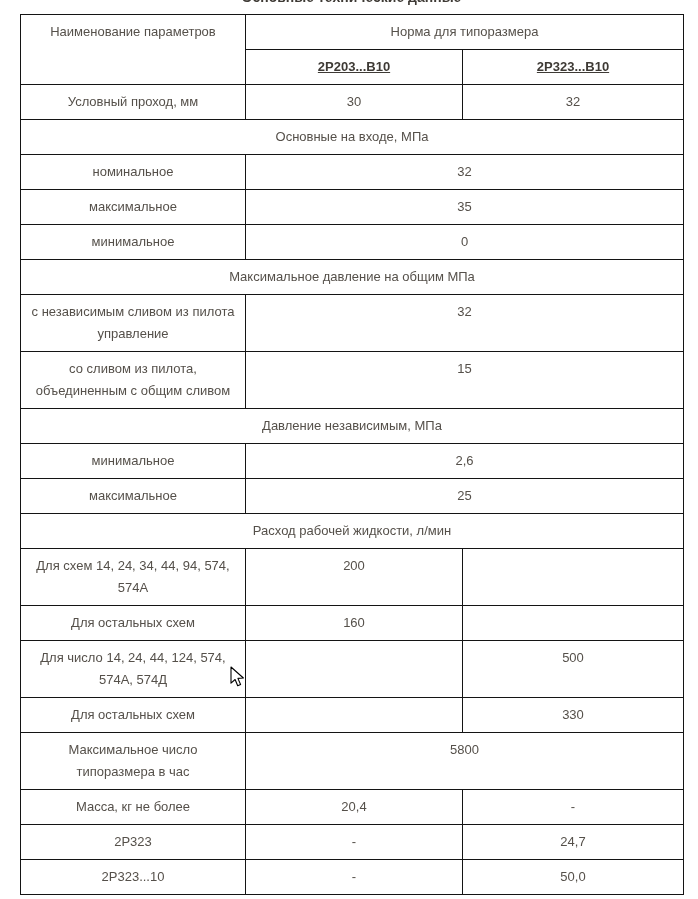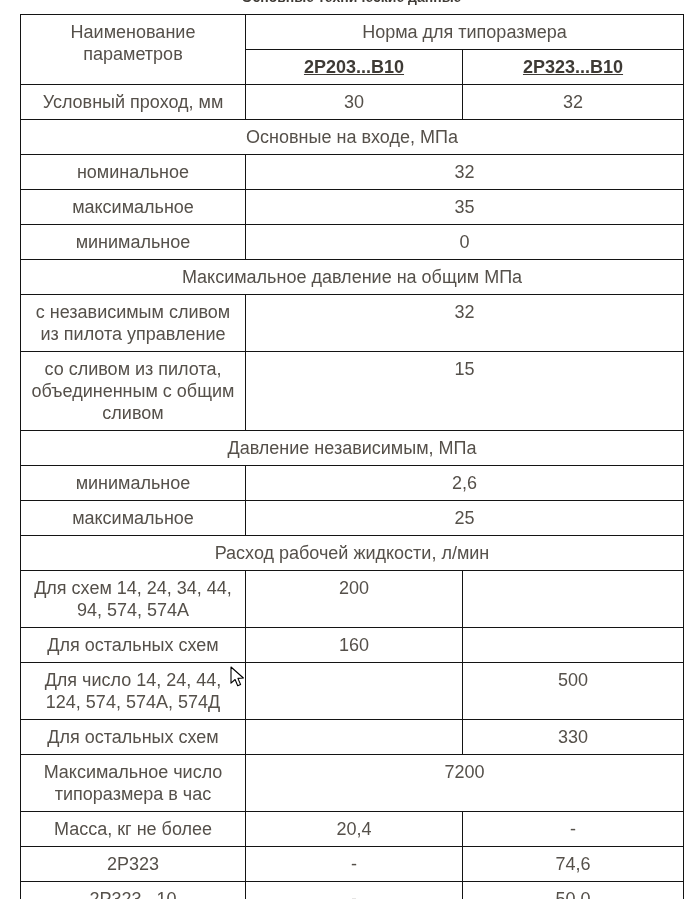--- a/index.html
+++ b/index.html
@@ -20,21 +20,21 @@
     font-weight:bold;color:var(--heading);
     white-space:nowrap;
   }
   table.spec{
     position:absolute;top:14px;left:20px;
     width:663px;border-collapse:collapse;table-layout:fixed;
     background:#fff;
   }
   table.spec td{
     border:1px solid var(--border);
-    font-size:18px;line-height:22px;
+    font-size:13px;line-height:22px;
     color:var(--text);
     text-align:center;
     vertical-align:baseline;
     padding:6px 8px;
     overflow:hidden;
   }
   table.spec td.model{font-weight:bold;color:var(--heading);text-decoration:underline;}
   .cursor{position:absolute;left:228px;top:665px;pointer-events:none;}
 </style>
 </head>
@@ -120,31 +120,31 @@
           <td></td>
           <td>500</td>
         </tr>
         <tr>
           <td>Для остальных схем</td>
           <td></td>
           <td>330</td>
         </tr>
         <tr>
           <td>Максимальное число типоразмера в час</td>
-          <td colspan="2">7200</td>
+          <td colspan="2">5800</td>
         </tr>
         <tr>
           <td>Масса, кг не более</td>
           <td>20,4</td>
           <td>-</td>
         </tr>
         <tr>
           <td>2Р323</td>
           <td>-</td>
-          <td>74,6</td>
+          <td>24,7</td>
         </tr>
         <tr>
           <td>2Р323...10</td>
           <td>-</td>
           <td>50,0</td>
         </tr>
       </tbody>
   </table>
 
   <svg class="cursor" width="17" height="24" viewBox="0 0 17 24">

